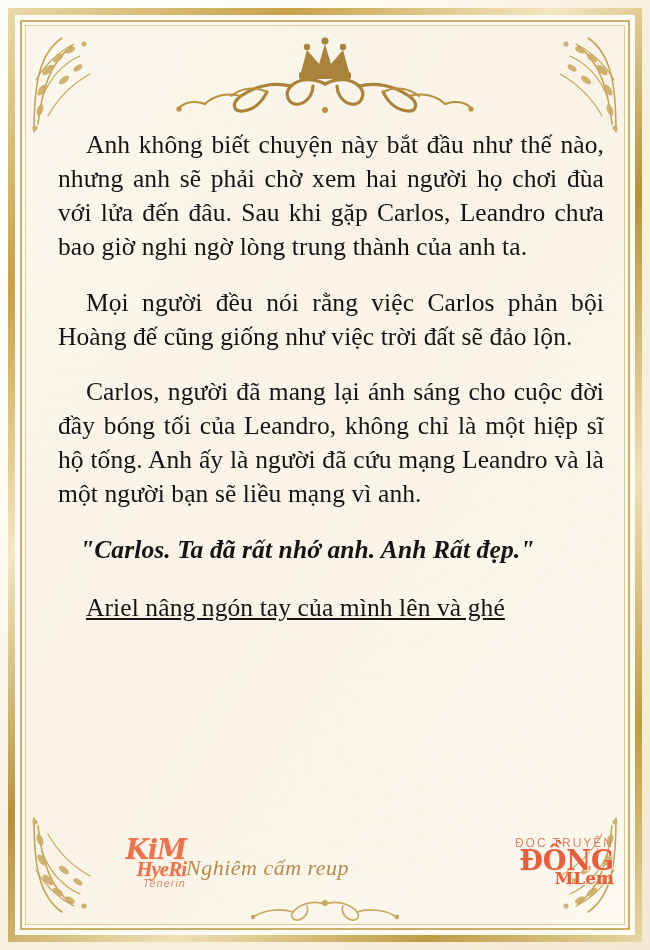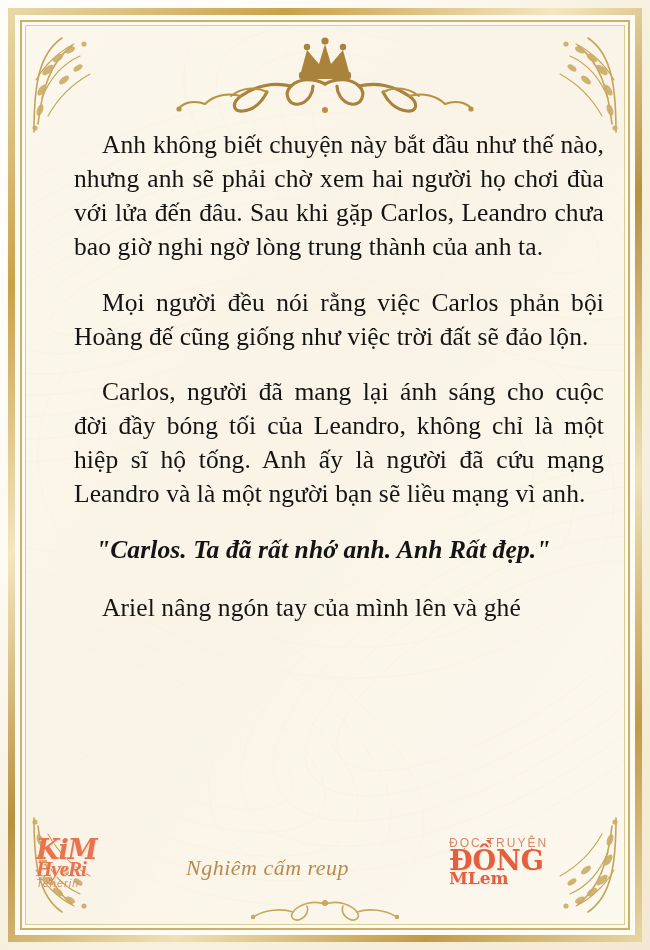--- a/index.html
+++ b/index.html
@@ -87,46 +87,47 @@
     top: 128px;
     bottom: 130px;
     color: #141414;
     font-size: 25.5px;
     line-height: 1.33;
     text-align: justify;
     text-justify: inter-word;
     letter-spacing: 0.1px;
   }
   .content p {
-    margin: 0 0 22px 16px;
+    margin: 0 0 22px 0;
     text-indent: 28px;
   }
   .content p.quote {
     font-style: italic;
     font-weight: bold;
     text-indent: 22px;
     margin-bottom: 24px;
   }
   .content p.last {
     margin-bottom: 0;
+    text-decoration: underline;
   }
 
   
   .footer {
     position: absolute;
     left: 36px;
     right: 36px;
     bottom: 44px;
     height: 84px;
     display: flex;
     align-items: center;
     justify-content: space-between;
   }
   .logo {
-    text-align: left;
+    text-align: right;
     line-height: 1;
   }
   .logo-left {
     width: 150px;
     position: relative;
     transform: translateY(-2px);
   }
   .logo-left .l1 {
     font-family: "DejaVu Serif", serif;
     font-style: italic;

